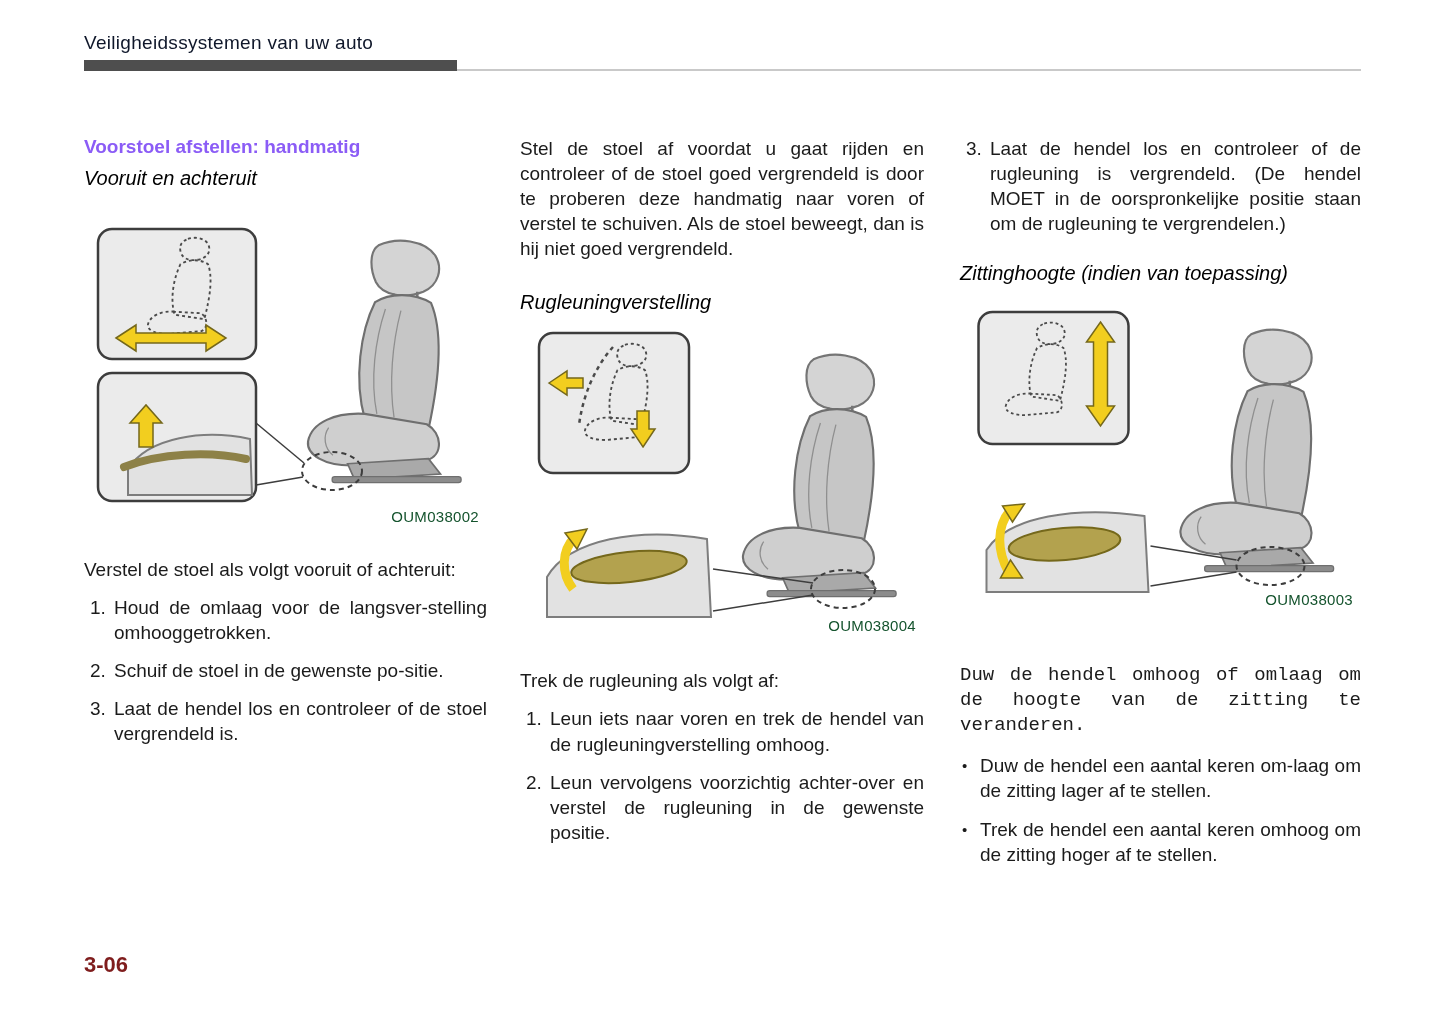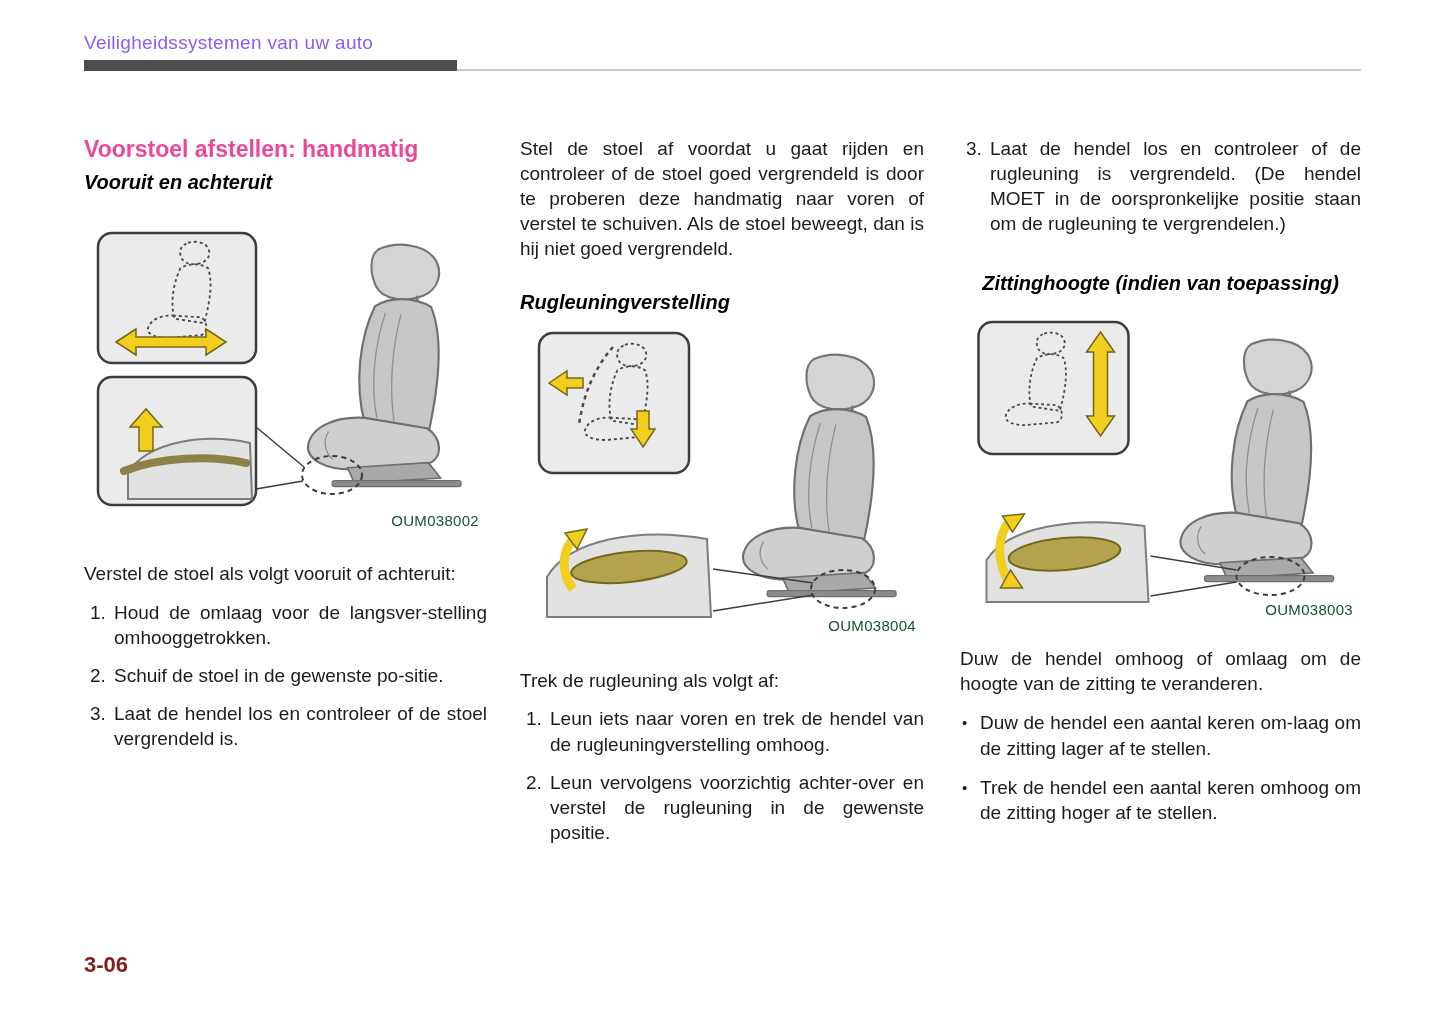--- a/index.html
+++ b/index.html
@@ -2,32 +2,32 @@
 <html><head>
 <meta charset="utf-8">
 <style>
   * { margin:0; padding:0; box-sizing:border-box; }
   html,body { background:#ffffff; }
   body { font-family:"Liberation Sans", sans-serif; color:#1b1b1b; }
 
   .page { position:relative; width:1445px; height:1019px; background:#ffffff; overflow:hidden; }
 
   
-  .header-title { position:absolute; left:84px; top:32px; font-size:19px; color:#8b5cf6; letter-spacing:.3px; }
+  .header-title { position:absolute; left:84px; top:32px; font-size:19px; color:#0f172a; letter-spacing:.3px; }
   .bar-dark  { position:absolute; left:84px;  top:60px; width:373px; height:11px; background:#4e4e4e; }
   .bar-light { position:absolute; left:457px; top:69px; width:904px; height:2px;  background:#c9c9c9; }
 
   
   .col  { position:absolute; top:136px; }
   .col1 { left:84px;  width:403px; }
   .col2 { left:520px; width:404px; }
   .col3 { left:960px; width:401px; }
 
-  h1.heading    { font-size:23px; font-weight:bold; color:#ec4899; line-height:1.15; margin-bottom:7px; }
-  h2.subheading { font-size:20px; font-weight:bold; font-style:italic; color:#000; line-height:1.3; }
+  h1.heading    { font-size:19px; font-weight:bold; color:#8b5cf6; line-height:1.15; margin-bottom:7px; }
+  h2.subheading { font-size:20px; font-weight:normal; font-style:italic; color:#000; line-height:1.3; }
 
   p.body { font-size:19px; line-height:1.32; text-align:justify; }
 
   .steps  { margin-top:6px; }
   .step   { display:flex; font-size:19px; line-height:1.32; margin-top:13px; }
   .step .num { flex:none; width:30px; padding-left:6px; }
   .step .txt { flex:1; text-align:justify; }
 
   .bullets { margin-top:4px; }
   .bullet  { display:flex; font-size:19px; line-height:1.32; margin-top:14px; }
@@ -39,22 +39,22 @@
   figure svg { display:block; width:100%; height:100%; }
   .fig1 { height:300px; margin-top:36px; }
   .fig2 { height:305px; margin-top:16px; }
   .fig3 { height:300px; margin-top:24px; }
   .figcode { position:absolute; right:8px; bottom:2px; font-size:15px; color:#14532d; letter-spacing:.3px; }
 
   
   .col1 .intro { margin-top:30px; }
   .col2 .subheading { margin-top:28px; }
   .col2 .list-intro { margin-top:32px; }
-  .col3 .subheading { margin-top:34px;text-align:center; }
-  .col3 .intro { margin-top:26px; }
+  .col3 .subheading { margin-top:24px; }
+  .col3 .intro { margin-top:53px;font-family:Liberation Mono, monospace; }
   .col3 .step { margin-top:0; }
 
   
   .page-number { position:absolute; left:84px; top:952px; font-size:22px; font-weight:bold; color:#7f1d1d; }
 
   
   .inset     { fill:#ebebeb; stroke:#3d3d3d; stroke-width:2.5; }
   .arrow     { fill:#f2ce1f; stroke:#75681b; stroke-width:1.5; }
   .arrowline { fill:none; stroke:#f2ce1f; stroke-width:9; }
   .callout   { fill:none; stroke:#3d3d3d; stroke-width:2; stroke-dasharray:5 4; }

